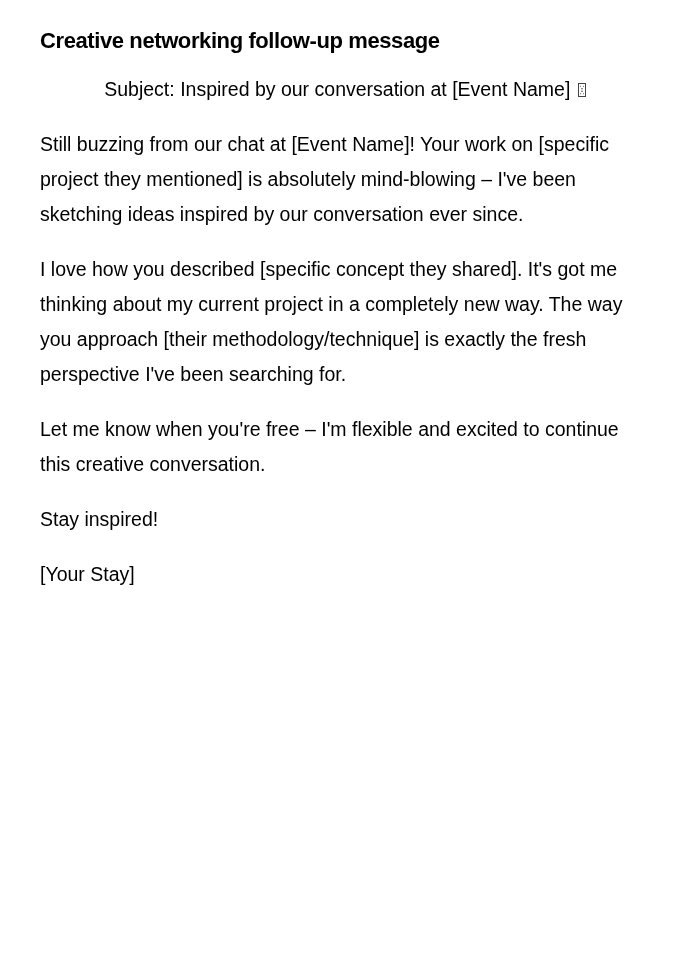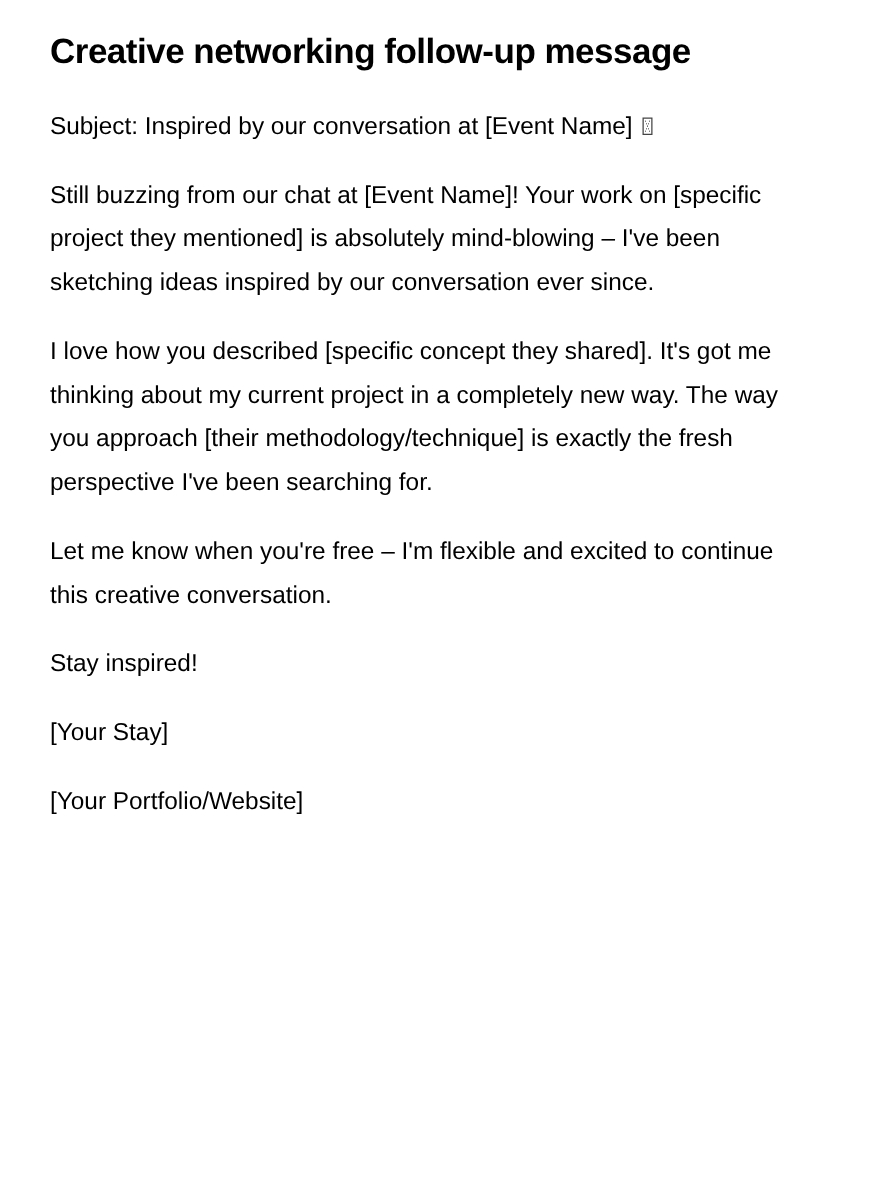--- a/index.html
+++ b/index.html
@@ -1,28 +1,27 @@
 <!DOCTYPE html>
 <html><head>
 <meta charset="utf-8">
 <style>
   html, body { margin:0; padding:0; background:#ffffff; }
   body { width:700px; height:962px; overflow:hidden; position:relative; }
   .page { position:absolute; left:40px; top:24px; width:610px; color:#000; font-family:"Liberation Sans", sans-serif; }
-  h1 { font-size:28px; font-weight:bold; margin:0 0 0 0; line-height:34px; letter-spacing:-0.4px; }
+  h1 { font-size:22px; font-weight:bold; margin:0 0 0 0; line-height:34px; letter-spacing:-0.4px; }
   p { font-size:19.5px; line-height:35px; margin:0 0 20px 0; letter-spacing:0; }
-  .subject { margin-top:26px; }
+  .subject { margin-top:14px;text-align:center; }
   .tofu { display:inline-block; width:8px; height:14px; border:1px solid #444; vertical-align:-1px; margin-left:2px; box-sizing:border-box; position:relative; }
   .tofu::after { content:""; position:absolute; left:1px; right:1px; top:1px; bottom:1px; background:linear-gradient(to bottom right, transparent 45%, #666 50%, transparent 55%), linear-gradient(to bottom left, transparent 45%, #666 50%, transparent 55%); }
 </style>
 </head>
 <body>
 
 <div class="page">
   <h1>Creative networking follow-up message</h1>
   <p class="subject"><span>Subject: Inspired by our conversation at [Event Name]</span> <span class="tofu"></span></p>
   <p>Still buzzing from our chat at [Event Name]! Your work on [specific project they mentioned] is absolutely mind-blowing – I've been sketching ideas inspired by our conversation ever since.</p>
   <p>I love how you described [specific concept they shared]. It's got me thinking about my current project in a completely new way. The way you approach [their methodology/technique] is exactly the fresh perspective I've been searching for.</p>
   <p>Let me know when you're free – I'm flexible and excited to continue this creative conversation.</p>
   <p>Stay inspired!</p>
   <p>[Your Stay]</p>
-  <p>[Your Portfolio/Website]</p>
 </div>
 
 </body></html>

